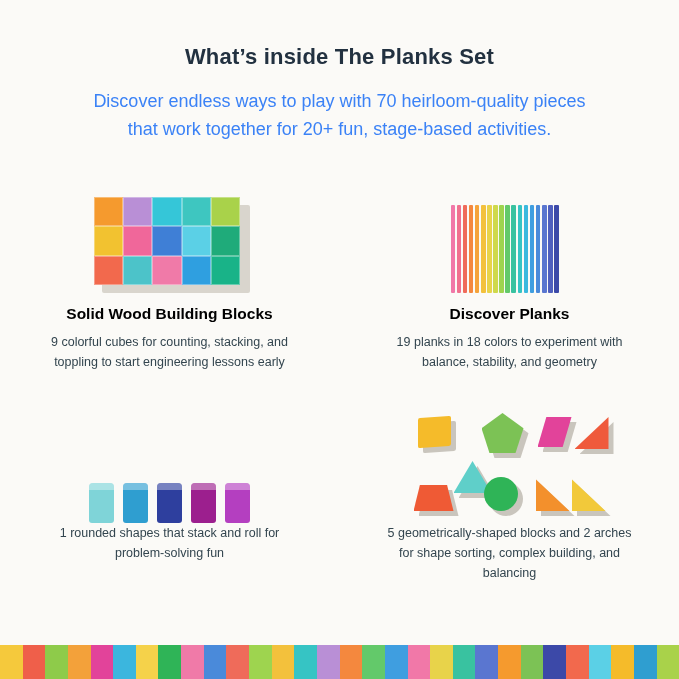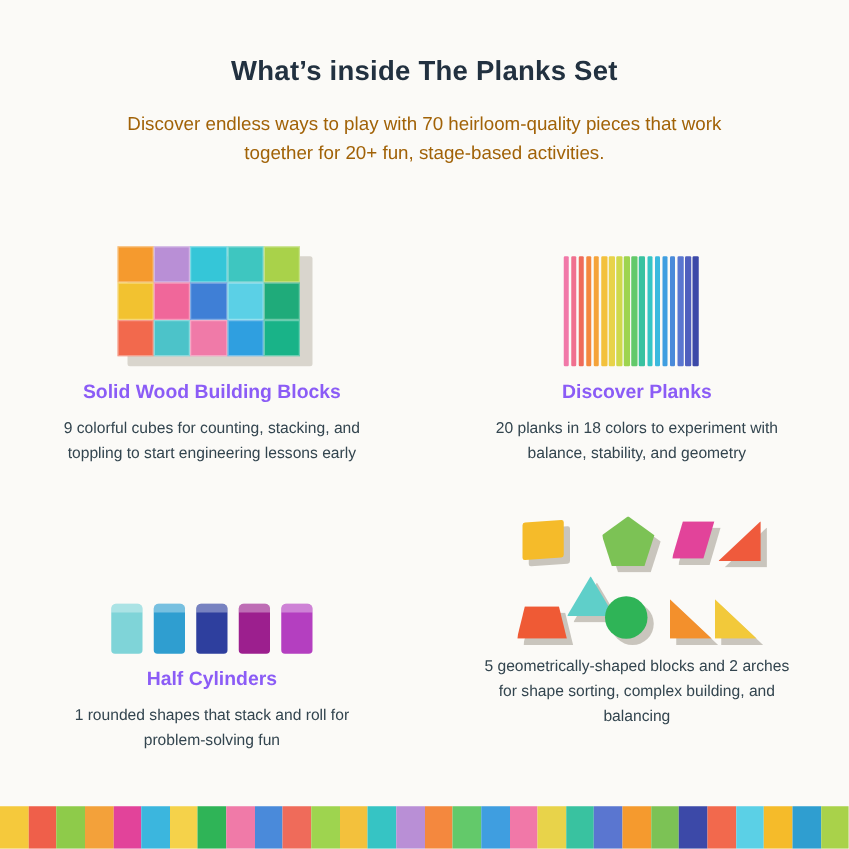--- a/index.html
+++ b/index.html
@@ -29,23 +29,23 @@
     text-align: center;
   }
   .title {
     font-size: 22px;
     font-weight: bold;
     letter-spacing: 0.2px;
     color: #223140;
     margin: 0 0 18px 0;
   }
   .subtitle {
-    font-size: 15px;
+    font-size: 18px;
     line-height: 1.55;
-    color: #a16207;
+    color: #3b82f6;
     margin: 0 auto;
     width: 520px;
   }
 
   
   .grid {
     position: absolute;
     top: 168px;
     left: 0;
     width: 679px;
@@ -66,21 +66,21 @@
   .art {
     height: 125px;
     position: relative;
     display: flex;
     align-items: flex-end;
     justify-content: center;
   }
   .feature-title {
     font-size: 15.5px;
     font-weight: bold;
-    color: #8b5cf6;
+    color: #000000;
     margin: 12px 0 9px 0;
   }
   .feature-desc {
     font-size: 12.5px;
     line-height: 1.6;
     color: #33454f;
     margin: 0 auto;
     width: 250px;
   }
 
@@ -277,34 +277,33 @@
               <div class="plank" style="background: rgb(59, 185, 222);"></div>
               <div class="plank" style="background: rgb(63, 158, 224);"></div>
               <div class="plank" style="background: rgb(74, 138, 218);"></div>
               <div class="plank" style="background: rgb(90, 118, 208);"></div>
               <div class="plank" style="background: rgb(79, 95, 190);"></div>
               <div class="plank" style="background: rgb(60, 73, 168);"></div>
             </div>
         </div>
       </div>
       <div class="feature-title">Discover Planks</div>
-      <div class="feature-desc">20 planks in 18 colors to experiment with balance, stability, and geometry</div>
+      <div class="feature-desc">19 planks in 18 colors to experiment with balance, stability, and geometry</div>
     </div>
 
     <div class="cell cell-bl">
       <div class="art">
         <div class="cyls-wrap" id="cyls-wrap">
             <div class="cyl" style="background: rgb(127, 212, 216);"></div>
             <div class="cyl" style="background: rgb(47, 158, 208);"></div>
             <div class="cyl" style="background: rgb(46, 63, 158);"></div>
             <div class="cyl" style="background: rgb(156, 31, 142);"></div>
             <div class="cyl" style="background: rgb(180, 63, 192);"></div>
           </div>
       </div>
-      <div class="feature-title">Half Cylinders</div>
       <div class="feature-desc">1 rounded shapes that stack and roll for problem-solving fun</div>
     </div>
 
     <div class="cell cell-br">
       <div class="art">
         <div class="shapes-wrap" id="shapes-wrap">
             <div class="shp sq shadow-chip" style="left: 13px; top: 11px;"></div>
             <div class="shp sq" style="background: rgb(245, 187, 42); left: 8px; top: 6px;"></div>
             <div class="shp pent shadow-chip" style="left: 77px; top: 7px;"></div>
             <div class="shp pent" style="background: rgb(124, 194, 85); left: 72px; top: 2px;"></div>

